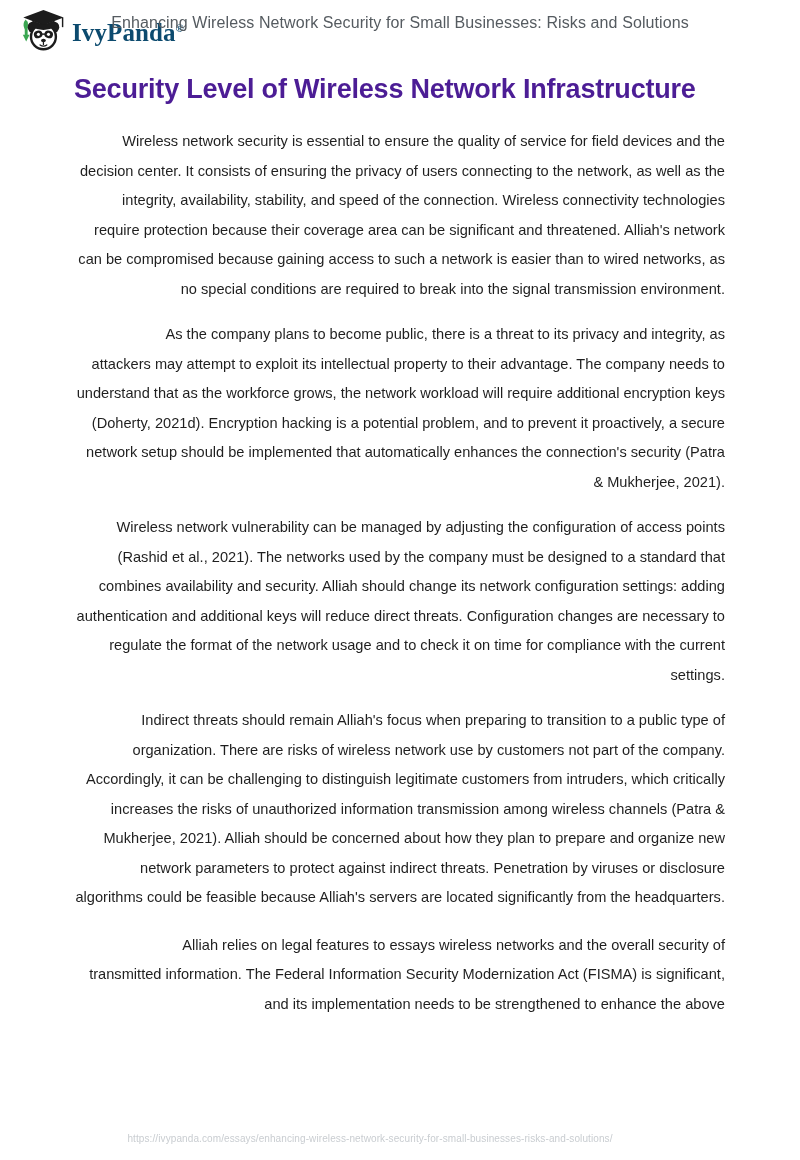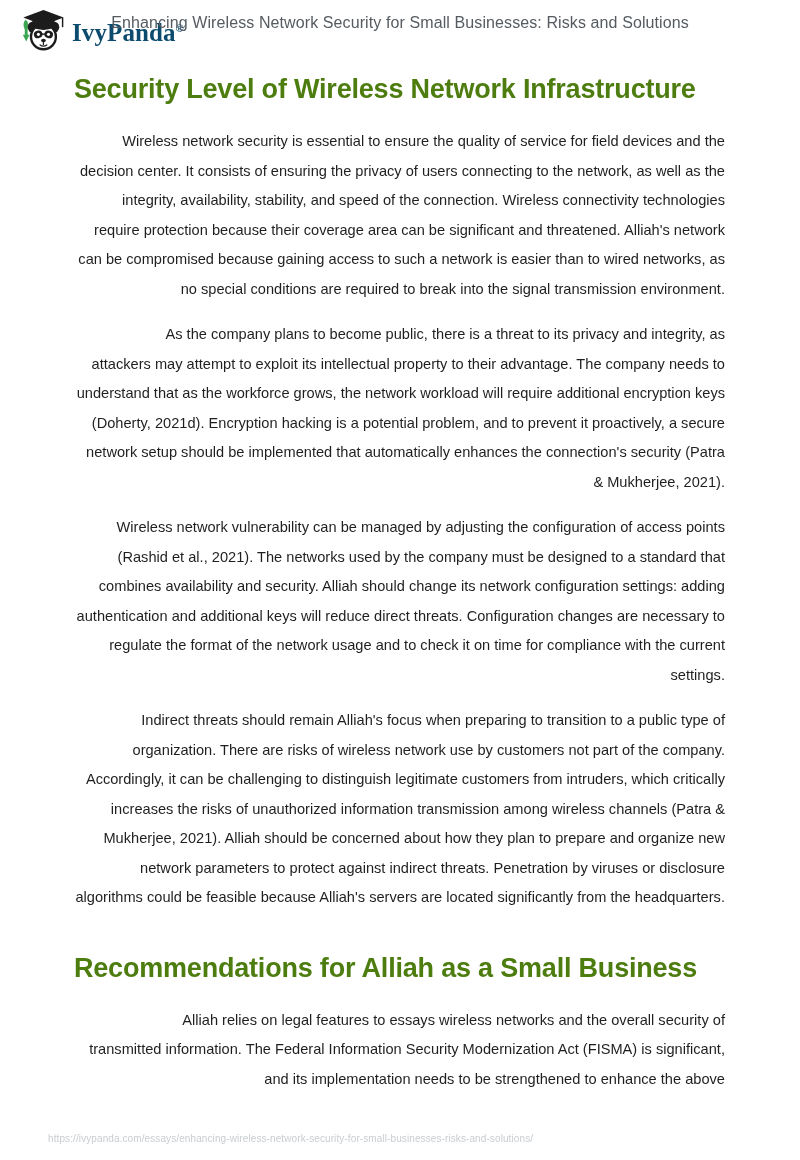--- a/index.html
+++ b/index.html
@@ -81,21 +81,21 @@
     position: absolute;
     left: 74px;
     top: 70px;
     width: 651px;
   }
 
   h1.doc-heading {
     font-size: 27px;
     line-height: 39px;
     font-weight: 700;
-    color: #4d7c0f;
+    color: #4c1d95;
     margin: 0 0 0 0;
     letter-spacing: -0.2px;
     font-family: "Liberation Sans", sans-serif;
   }
 
   h1.doc-heading.second {
     margin-top: 36px;
   }
 
   p.doc-para {
@@ -111,22 +111,21 @@
 
   .gap-after-h1 { height: 18px; }
   .gap-para { height: 16px; }
 
   
   .footer {
     position: absolute;
     left: 0;
     bottom: 14px;
     width: 740px;
-    text-align: left;
-    margin-left: 48px;
+    text-align: center;
   }
   .footer-url {
     font-size: 10px;
     color: #c9cdd1;
     font-family: "Liberation Sans", sans-serif;
     letter-spacing: 0.1px;
     white-space: nowrap;
     text-decoration: none;
   }
 </style>
@@ -179,21 +178,20 @@
     <div class="gap-para"></div>
 
     <p class="doc-para">As the company plans to become public, there is a threat to its privacy and integrity, as attackers may attempt to exploit its intellectual property to their advantage. The company needs to understand that as the workforce grows, the network workload will require additional encryption keys (Doherty, 2021d). Encryption hacking is a potential problem, and to prevent it proactively, a secure network setup should be implemented that automatically enhances the connection's security (Patra &amp; Mukherjee, 2021).</p>
     <div class="gap-para"></div>
 
     <p class="doc-para">Wireless network vulnerability can be managed by adjusting the configuration of access points (Rashid et al., 2021). The networks used by the company must be designed to a standard that combines availability and security. Alliah should change its network configuration settings: adding authentication and additional keys will reduce direct threats. Configuration changes are necessary to regulate the format of the network usage and to check it on time for compliance with the current settings.</p>
     <div class="gap-para"></div>
 
     <p class="doc-para">Indirect threats should remain Alliah's focus when preparing to transition to a public type of organization. There are risks of wireless network use by customers not part of the company. Accordingly, it can be challenging to distinguish legitimate customers from intruders, which critically increases the risks of unauthorized information transmission among wireless channels (Patra &amp; Mukherjee, 2021). Alliah should be concerned about how they plan to prepare and organize new network parameters to protect against indirect threats. Penetration by viruses or disclosure algorithms could be feasible because Alliah's servers are located significantly from the headquarters.</p>
 
-    <h1 class="doc-heading second">Recommendations for Alliah as a Small Business</h1>
     <div class="gap-after-h1"></div>
 
     <p class="doc-para">Alliah relies on legal features to essays wireless networks and the overall security of transmitted information. The Federal Information Security Modernization Act (FISMA) is significant, and its implementation needs to be strengthened to enhance the above</p>
   </div>
 
   <div class="footer">
     <a class="footer-url" href="#">https://ivypanda.com/essays/enhancing-wireless-network-security-for-small-businesses-risks-and-solutions/</a>
   </div>
 
 </div>

